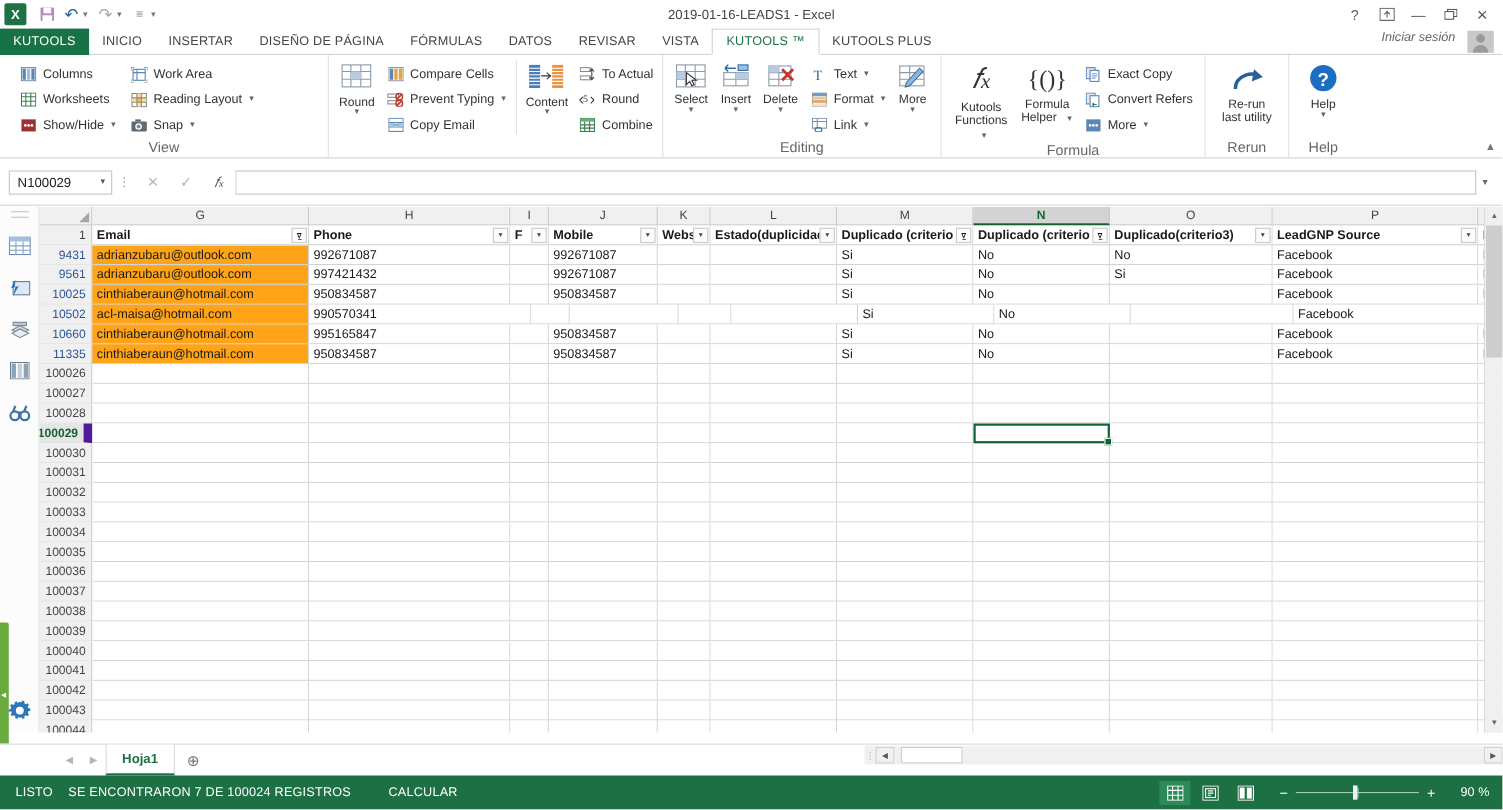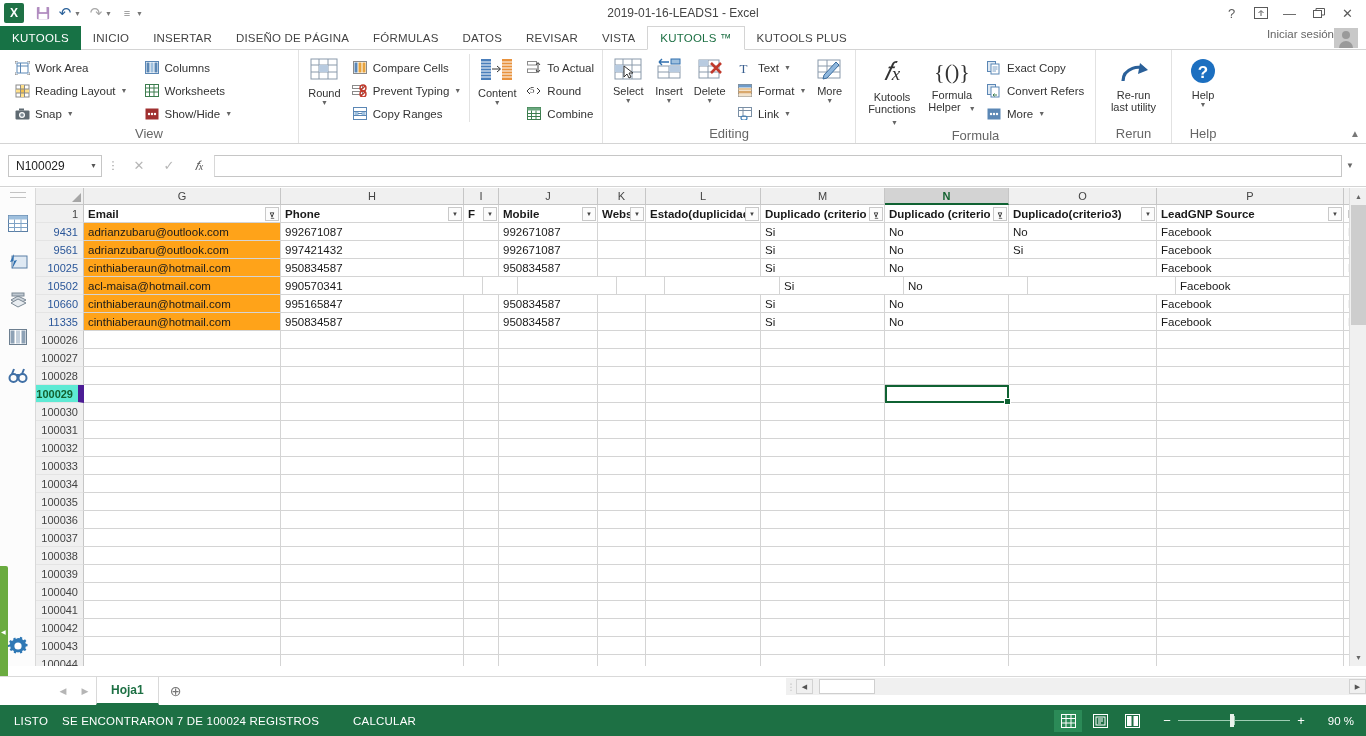--- a/index.html
+++ b/index.html
@@ -53,21 +53,21 @@
   .rtab {
     font-size: 11.5px; color: #444; padding: 0 12px; display: flex; align-items: center;
     height: 24px; letter-spacing: .2px;
   }
   .rtab.active {
     color: #1d7044; background: #fff; border-left: 1px solid #d4d4d4;
     border-right: 1px solid #d4d4d4; border-top: 1px solid #d4d4d4;
     border-bottom: 1px solid #fff; margin-bottom: -1px; font-weight: normal;
   }
   .signin {
-    position: absolute; right: 32px; top: 28px; font-size: 11.5px; color: #666;
+    position: absolute; right: 43px; top: 28px; font-size: 11.5px; color: #666; font-style: italic;
   }
   .avatar-box {
     position: absolute; right: 8px; top: 28px; width: 24px; height: 20px;
     background: #c8c8c8; display:flex; align-items:flex-end; justify-content:center; overflow:hidden;
   }
   .avatar-head { width:8px; height:8px; border-radius:50%; background:#9a9a9a; position:absolute; top:3px;}
   .avatar-body { width:14px; height:7px; border-radius:7px 7px 0 0; background:#9a9a9a; position:absolute; bottom:0;}
 
   
   .ribbon {
@@ -162,22 +162,22 @@
     border-width: 0 0 9px 9px; border-color: transparent transparent #a6a6a6 transparent;
     margin:0 2px 2px 0;
   }
   .rowheads { position:absolute; top:17px; left:0; width:48px; }
   .rowhead {
     height:18px; border-right:1px solid #c6c6c6; border-bottom:1px solid #e4e4e4;
     background:#f0f0f0; display:flex; align-items:center; justify-content:flex-end;
     padding-right:5px; font-size:11px; color:#2a5699;
   }
   .rowhead.plain { color:#444; }
-  .rowhead.sel { background:#5eead4; color:#136230; font-weight:bold;
-     border-right:6px solid #4c1d95;}
+  .rowhead.sel { background:#e5e5e5; color:#136230; font-weight:bold;
+     border-right:8px solid #4c1d95;}
   .datawrap { position:absolute; top:17px; left:48px; }
   .grow { display:flex; height:18px; }
   .gcell {
     border-right:1px solid #d4d4d4; border-bottom:1px solid #d4d4d4;
     font-size:11.5px; color:#1a1a1a; display:flex; align-items:center;
     padding:0 4px; overflow:hidden; white-space:nowrap; background:#fff;
   }
   .gcell.orange { background:#ffa319; }
   .hdrrow .gcell { font-weight:bold; background:#fff; position:relative; padding-right:16px;}
   .filt {
@@ -304,20 +304,54 @@
   <div class="signin">Iniciar sesión</div>
   <div class="avatar-box">
     <div class="avatar-head"></div>
       <div class="avatar-body"></div>
   </div>
 
   <div class="ribbon">
 
     <div class="rgroup" style="width:299px">
       <div class="rgroup-body">
+        <div class="smallcol" style="margin-left:10px">
+          <div class="smallbtn">
+            <span class="ico">
+              <svg width="14" height="13" viewBox="0 0 14 13">
+                  <rect x="0.5" y="0.5" width="13" height="12" fill="#fff" stroke="#5b87b5"></rect>
+                  <rect x="1.5" y="1.5" width="3" height="10" fill="#5b87b5"></rect>
+                  <rect x="5.5" y="1.5" width="3" height="10" fill="#9fc0de"></rect>
+                  <rect x="9.5" y="1.5" width="3" height="10" fill="#5b87b5"></rect>
+                </svg>
+            </span>
+            <span>Columns</span>
+          </div>
+          <div class="smallbtn">
+            <span class="ico">
+              <svg width="14" height="13" viewBox="0 0 14 13">
+                  <rect x="0.5" y="0.5" width="13" height="12" fill="#fff" stroke="#3c7d4e"></rect>
+                  <path d="M0.5 4 H13.5 M0.5 8 H13.5 M4.5 0.5 V12.5 M9 0.5 V12.5" stroke="#3c7d4e" fill="none"></path>
+                </svg>
+            </span>
+            <span>Worksheets</span>
+          </div>
+          <div class="smallbtn">
+            <span class="ico">
+              <svg width="14" height="12" viewBox="0 0 14 12">
+                  <rect x="0.5" y="0.5" width="13" height="11" fill="#a03030"></rect>
+                  <circle cx="4" cy="6" r="1.2" fill="#fff"></circle>
+                  <circle cx="7" cy="6" r="1.2" fill="#fff"></circle>
+                  <circle cx="10" cy="6" r="1.2" fill="#fff"></circle>
+                </svg>
+            </span>
+            <span>Show/Hide</span>
+            <span class="caret">▼</span>
+          </div>
+        </div>
         <div class="smallcol" style="margin-left:6px">
           <div class="smallbtn">
             <span class="ico">
               <svg width="15" height="14" viewBox="0 0 15 14">
                   <rect x="2" y="2" width="11" height="10" fill="#fff" stroke="#5b87b5"></rect>
                   <path d="M2 5 H13 M5.5 2 V12" stroke="#5b87b5" fill="none"></path>
                   <path d="M0 0 h3 M0 0 v3 M15 0 h-3 M15 0 v3 M0 14 h3 M0 14 v-3 M15 14 h-3 M15 14 v-3" stroke="#7a7a7a" fill="none"></path>
                 </svg>
             </span>
             <span>Work Area</span>
@@ -338,54 +372,20 @@
           <div class="smallbtn">
             <span class="ico">
               <svg width="15" height="12" viewBox="0 0 15 12">
                   <rect x="0.5" y="2.5" width="14" height="9" rx="1" fill="#5f6a72"></rect>
                   <rect x="4" y="0.5" width="5" height="2" fill="#5f6a72"></rect>
                   <circle cx="7" cy="7" r="3" fill="#fff"></circle>
                   <circle cx="7" cy="7" r="1.8" fill="#7f8c96"></circle>
                 </svg>
             </span>
             <span>Snap</span>
-            <span class="caret">▼</span>
-          </div>
-        </div>
-        <div class="smallcol" style="margin-left:10px">
-          <div class="smallbtn">
-            <span class="ico">
-              <svg width="14" height="13" viewBox="0 0 14 13">
-                  <rect x="0.5" y="0.5" width="13" height="12" fill="#fff" stroke="#5b87b5"></rect>
-                  <rect x="1.5" y="1.5" width="3" height="10" fill="#5b87b5"></rect>
-                  <rect x="5.5" y="1.5" width="3" height="10" fill="#9fc0de"></rect>
-                  <rect x="9.5" y="1.5" width="3" height="10" fill="#5b87b5"></rect>
-                </svg>
-            </span>
-            <span>Columns</span>
-          </div>
-          <div class="smallbtn">
-            <span class="ico">
-              <svg width="14" height="13" viewBox="0 0 14 13">
-                  <rect x="0.5" y="0.5" width="13" height="12" fill="#fff" stroke="#3c7d4e"></rect>
-                  <path d="M0.5 4 H13.5 M0.5 8 H13.5 M4.5 0.5 V12.5 M9 0.5 V12.5" stroke="#3c7d4e" fill="none"></path>
-                </svg>
-            </span>
-            <span>Worksheets</span>
-          </div>
-          <div class="smallbtn">
-            <span class="ico">
-              <svg width="14" height="12" viewBox="0 0 14 12">
-                  <rect x="0.5" y="0.5" width="13" height="11" fill="#a03030"></rect>
-                  <circle cx="4" cy="6" r="1.2" fill="#fff"></circle>
-                  <circle cx="7" cy="6" r="1.2" fill="#fff"></circle>
-                  <circle cx="10" cy="6" r="1.2" fill="#fff"></circle>
-                </svg>
-            </span>
-            <span>Show/Hide</span>
             <span class="caret">▼</span>
           </div>
         </div>
       </div>
       <div class="rgroup-label">View</div>
     </div>
 
     <div class="rgroup" style="width:304px">
       <div class="rgroup-body">
         <div class="bigbtn" style="width:48px">
@@ -426,21 +426,21 @@
           <div class="smallbtn">
             <span class="ico">
               <svg width="14" height="13" viewBox="0 0 14 13">
                   <rect x="0.5" y="0.5" width="13" height="12" fill="#fff" stroke="#5b87b5"></rect>
                   <path d="M0.5 4.5 H13.5 M0.5 8.5 H13.5" stroke="#5b87b5"></path>
                   <rect x="1.5" y="5" width="4" height="3" fill="#9fc0de"></rect>
                   <rect x="8.5" y="5" width="4" height="3" fill="#9fc0de"></rect>
                   <path d="M5 6.5 H9" stroke="#5b87b5"></path>
                 </svg>
             </span>
-            <span>Copy Ranges</span>
+            <span>Copy Email</span>
           </div>
         </div>
         <div style="width:1px;background:#e2e2e2;height:68px;margin:0 5px"></div>
         <div class="bigbtn" style="width:52px">
           <svg width="38" height="28" viewBox="0 0 38 28">
             <rect x="3" y="2" width="10" height="21" fill="#4a7ebb"></rect>
             <path d="M3 5 H13 M3 8 H13 M3 11 H13 M3 14 H13 M3 17 H13 M3 20 H13" stroke="#fff"></path>
             <rect x="24" y="2" width="10" height="21" fill="#e8923d"></rect>
             <path d="M24 5 H34 M24 8 H34 M24 11 H34 M24 14 H34 M24 17 H34 M24 20 H34" stroke="#fff"></path>
             <path d="M14 12 H22 M19 9 L22.5 12 L19 15" stroke="#333" fill="none"></path>

